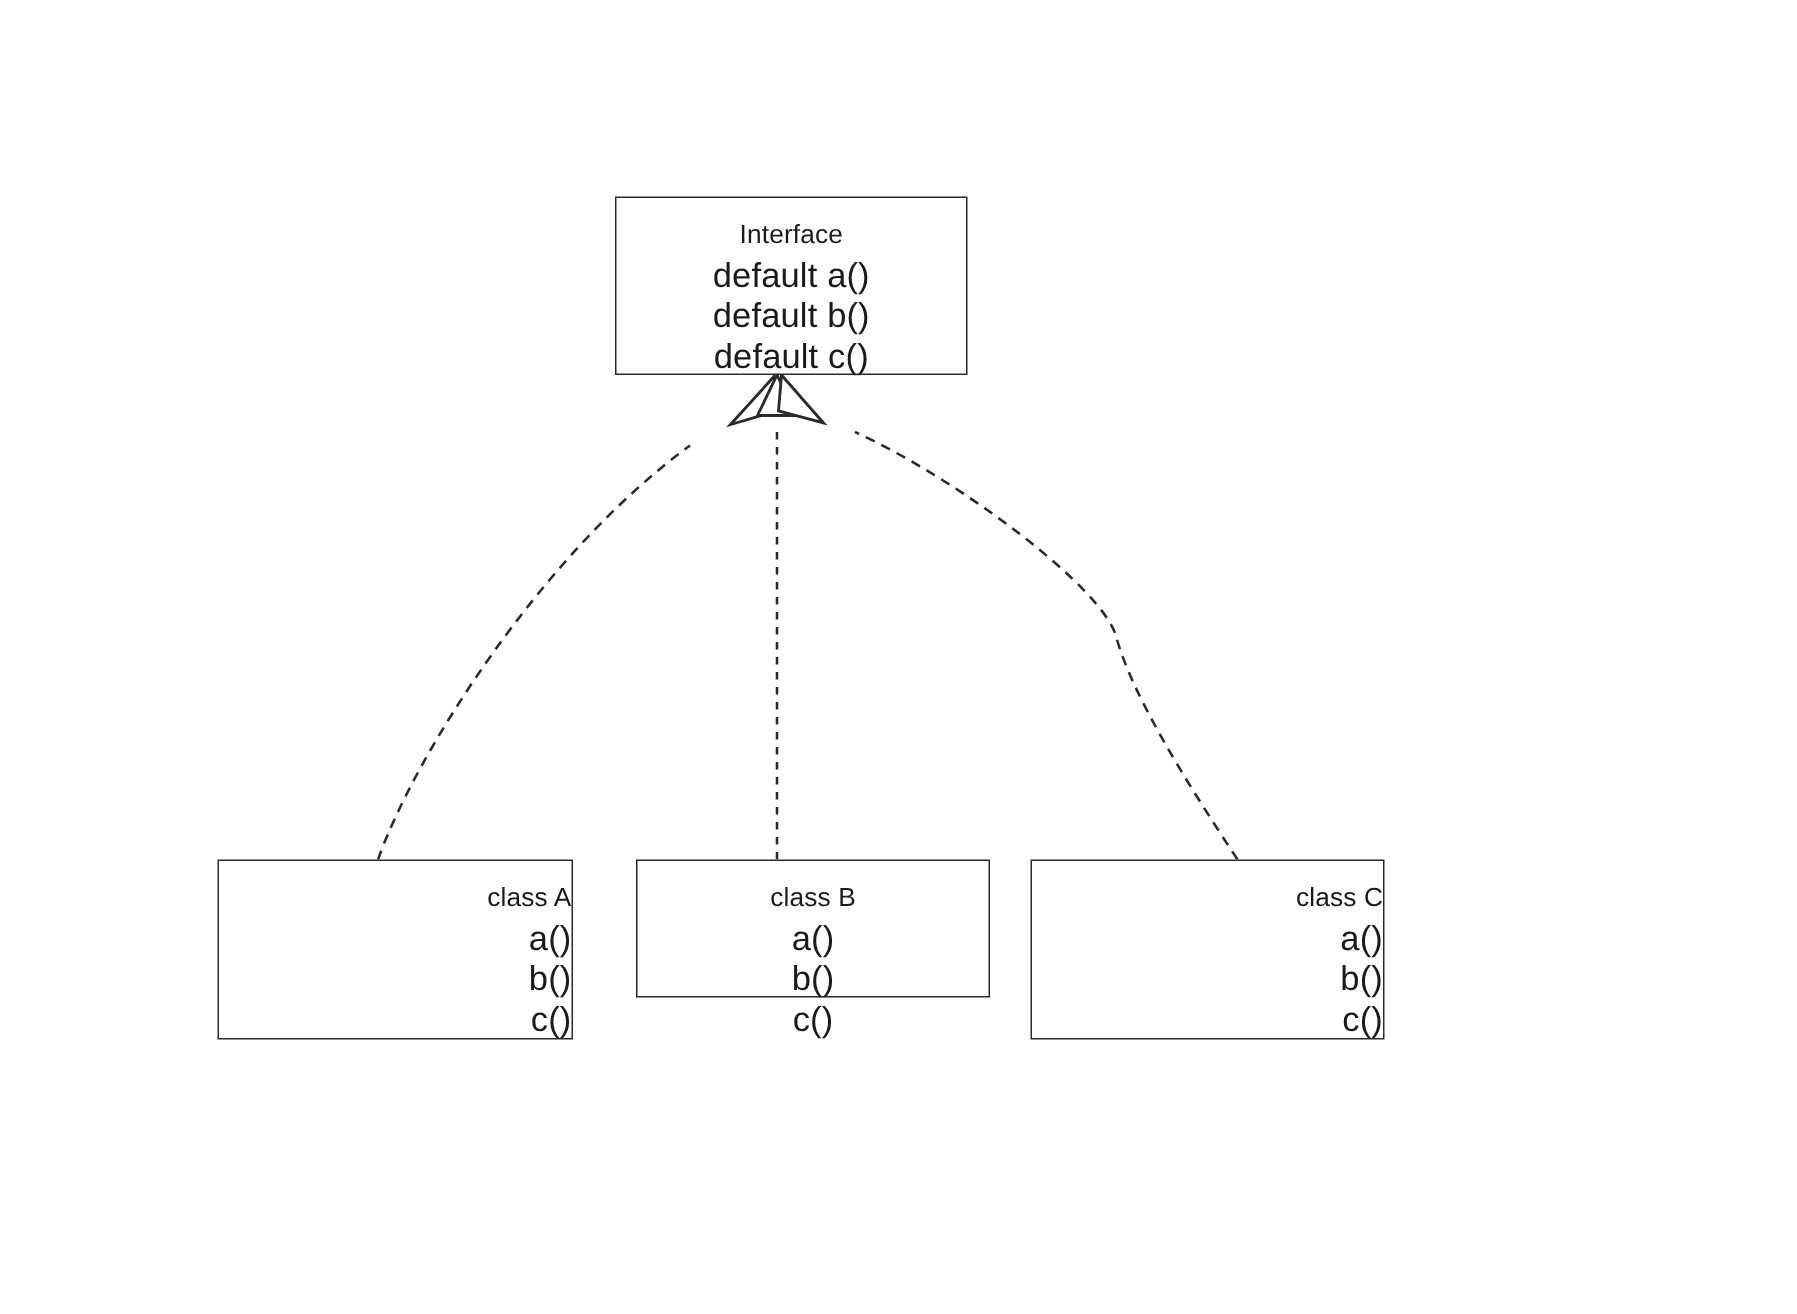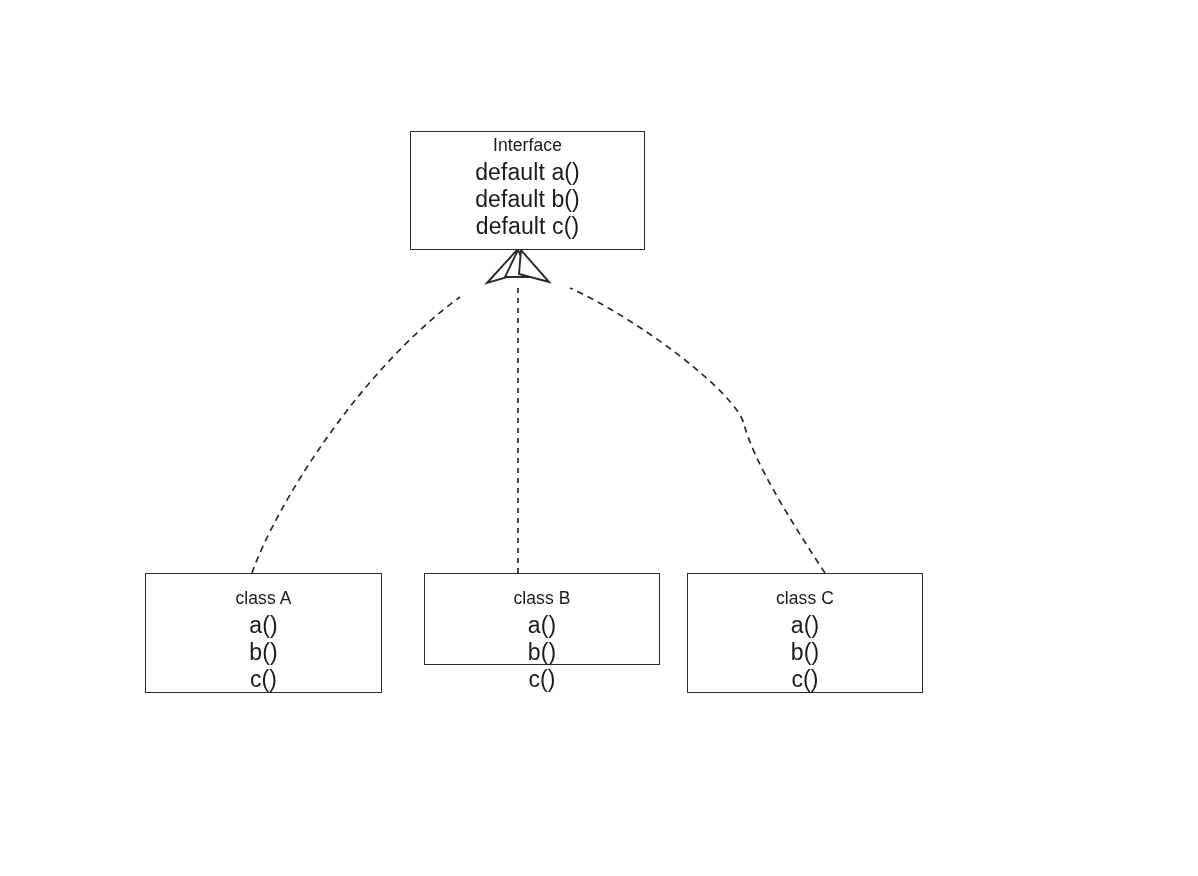--- a/index.html
+++ b/index.html
@@ -48,41 +48,44 @@
     letter-spacing: 0.1px;
   }
   .uml-name {
     font-size: 17.5px;
   }
   #iface-box {
     left: 410px;
     top: 131px;
     width: 235px;
     height: 119px;
+    padding-top: 11px;
   }
   #class-a-box {
     left: 145px;
     top: 573px;
     width: 237px;
     height: 120px;
     padding-top: 11px;
+    align-items: flex-end;
   }
   #class-b-box {
     left: 424px;
     top: 573px;
     width: 236px;
     height: 92px;
     padding-top: 11px;
   }
   #class-c-box {
     left: 687px;
     top: 573px;
     width: 236px;
     height: 120px;
     padding-top: 11px;
+    align-items: flex-end;
   }
 </style>
 </head>
 <body>
 
 <div id="canvas">
 
   <svg id="edges" viewBox="0 0 1198 876" width="1198" height="876">
 
     <path d="M 252 573 C 276 505 360 370 460 297" fill="none" stroke="#2a2a2a" stroke-width="1.7" stroke-dasharray="6.5 5" stroke-linecap="butt"></path>

